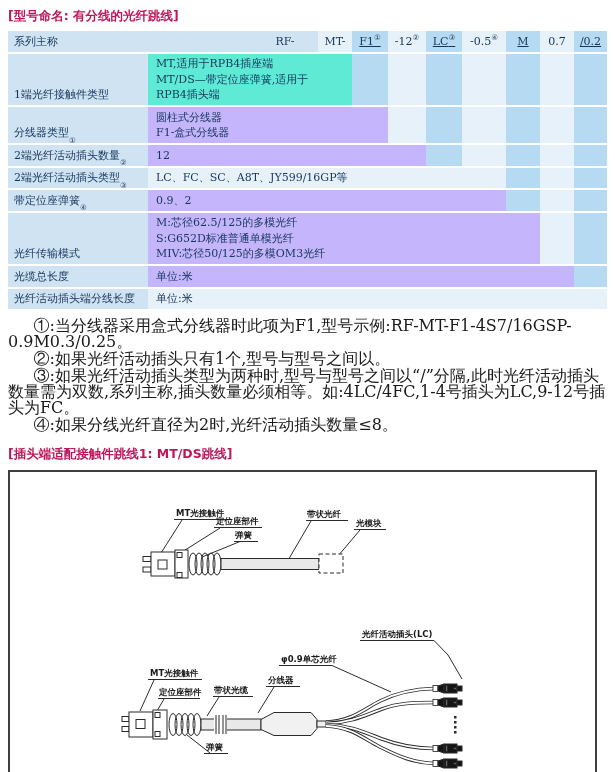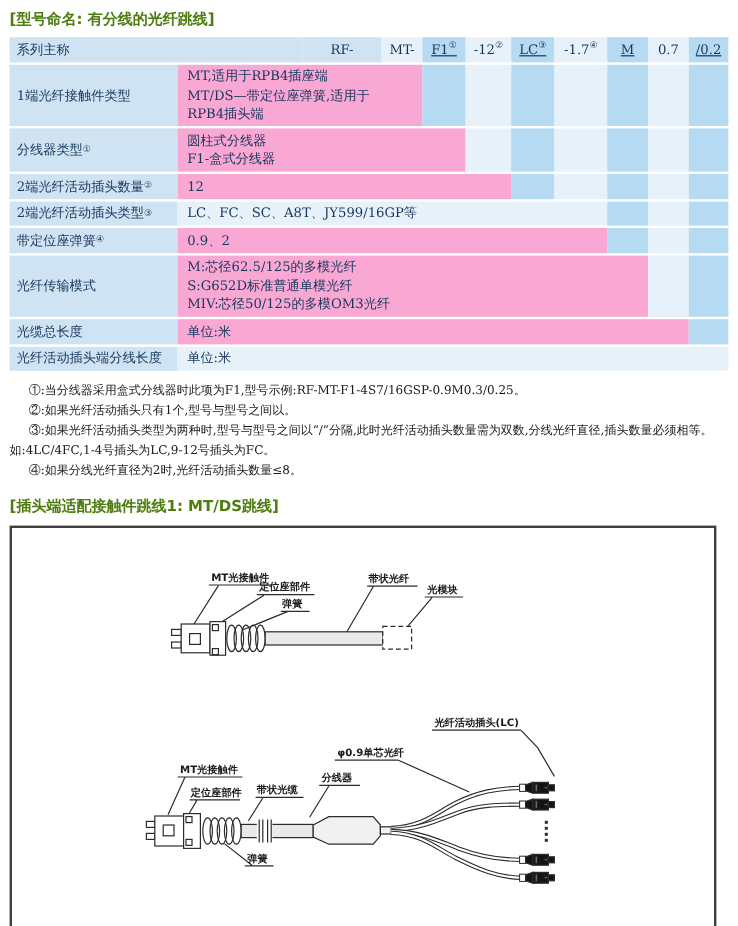--- a/index.html
+++ b/index.html
@@ -1,45 +1,45 @@
 <!DOCTYPE html>
 <html><head>
 <meta charset="utf-8">
 <style>
   html,body{margin:0;padding:0;background:#ffffff;}
   body{width:615px;height:772px;position:relative;overflow:hidden;
        font-family:"DejaVu Sans","Liberation Sans",sans-serif;}
   .page{position:absolute;inset:0;padding:6px 8px;box-sizing:border-box;}
 
   .sec-title{font-family:"DejaVu Sans","Liberation Sans",sans-serif;
-             font-size:12.5px;font-weight:bold;color:#4d7c0f;
+             font-size:12.5px;font-weight:bold;color:#be185d;
              margin:2px 0 8px 0;line-height:15px;}
 
   
   .mtable{width:525px;}
   .trow{display:grid;
         grid-template-columns:140px 104px 66px 34px 36px 38px 36px 44px 34px 34px 33px;
         margin-bottom:2px;}
   .c{font-family:"DejaVu Serif","Liberation Serif",serif;font-size:11px;
      color:#17365d;line-height:15.5px;}
-  .lbl{background:#cfe3f2;padding:2.5px 2px 2.5px 6px;white-space:nowrap;display:flex;align-items:center;}
+  .lbl{background:#cfe3f2;padding:2.5px 2px 2.5px 6px;white-space:nowrap;display:flex;align-items:flex-end;}
   .val{padding:2.5px 2px 2.5px 8px;white-space:pre-line;}
   .seg{text-align:center;padding:2.5px 0;}
   sup{font-size:7.5px;line-height:0;}
   .hdr{background:#cfe3f2;}
   .hl{background:#e7f1fa;text-align:center;}  
   .hm{background:#b5daf1;text-decoration:underline;}  
-  .v-std{background:#f9a8d4;}
-  .v-w{background:#f9a8d4;}
+  .v-std{background:#c4b5fd;}
+  .v-w{background:#5eead4;}
   .v-lt{background:#e6f1f9;}
   .hdrlbl{padding-left:6px;display:flex;align-items:center;background:#cfe3f2;}
 
   
   .notes{margin-top:9px;width:599px;}
-  .note{font-family:"DejaVu Serif","Liberation Serif",serif;font-size:10px;
+  .note{font-family:"DejaVu Serif","Liberation Serif",serif;font-size:16px;
         color:#1a1a1a;line-height:16px;margin:1px 0;text-indent:1.6em;}
 
   .t2{margin-top:13px;margin-bottom:9px;}
 
   
   .dbox{width:585px;height:341px;border:2px solid #3f3f3f;background:#ffffff;}
   svg text{font-family:"DejaVu Sans","Liberation Sans",sans-serif;
            font-size:8.5px;font-weight:bold;fill:#1a1a1a;}
 </style>
 </head>
@@ -51,21 +51,21 @@
 
   <div class="mtable">
 
     <div class="trow">
       <div class="c hdrlbl" style="grid-column:1/3">系列主称</div>
       <div class="c seg hdr" style="grid-column:3/4"><span>RF-</span><sup></sup></div>
       <div class="c seg hl" style="grid-column:4/5"><span>MT-</span><sup></sup></div>
       <div class="c seg hm" style="grid-column:5/6"><span>F1</span><sup>①</sup></div>
       <div class="c seg hl" style="grid-column:6/7"><span>-12</span><sup>②</sup></div>
       <div class="c seg hm" style="grid-column:7/8"><span>LC</span><sup>③</sup></div>
-      <div class="c seg hl" style="grid-column:8/9"><span>-1.7</span><sup>④</sup></div>
+      <div class="c seg hl" style="grid-column:8/9"><span>-0.5</span><sup>④</sup></div>
       <div class="c seg hm" style="grid-column:9/10"><span>M</span></div>
       <div class="c seg hl" style="grid-column:10/11"><span>0.7</span></div>
       <div class="c seg hm" style="grid-column:11/12"><span>/0.2</span></div>
     </div>
 
     <div class="trow">
       <div class="c lbl">
           <span>1端光纤接触件类型</span>
           <sup></sup>
         </div>
@@ -158,21 +158,21 @@
           <span>光纤活动插头端分线长度</span>
           <sup></sup>
         </div>
       <div class="c val v-lt" style="grid-column:2/12">单位:米</div>
     </div>
   </div>
 
   <div class="notes">
     <p class="note">①:当分线器采用盒式分线器时此项为F1,型号示例:RF-MT-F1-4S7/16GSP-0.9M0.3/0.25。</p>
     <p class="note">②:如果光纤活动插头只有1个,型号与型号之间以。</p>
-    <p class="note">③:如果光纤活动插头类型为两种时,型号与型号之间以“/”分隔,此时光纤活动插头数量需为双数,分线光纤直径,插头数量必须相等。如:4LC/4FC,1-4号插头为LC,9-12号插头为FC。</p>
+    <p class="note">③:如果光纤活动插头类型为两种时,型号与型号之间以“/”分隔,此时光纤活动插头数量需为双数,系列主称,插头数量必须相等。如:4LC/4FC,1-4号插头为LC,9-12号插头为FC。</p>
     <p class="note">④:如果分线光纤直径为2时,光纤活动插头数量≤8。</p>
   </div>
 
   <div class="sec-title t2">[插头端适配接触件跳线1: MT/DS跳线]</div>
 
   <div class="dbox">
     <svg viewBox="0 0 585 341" width="585" height="341">
       <defs>
         <g id="lcg">
           <rect x="-1" y="-3" width="5" height="6" fill="#ffffff" stroke="#222222" stroke-width="0.8"></rect>

